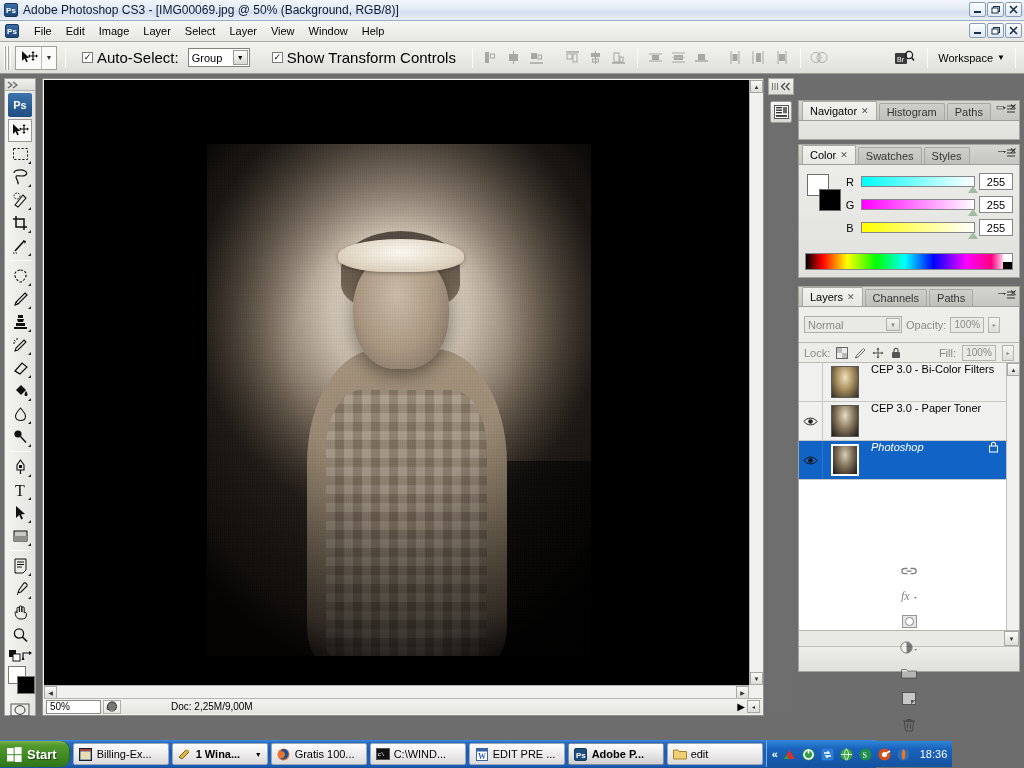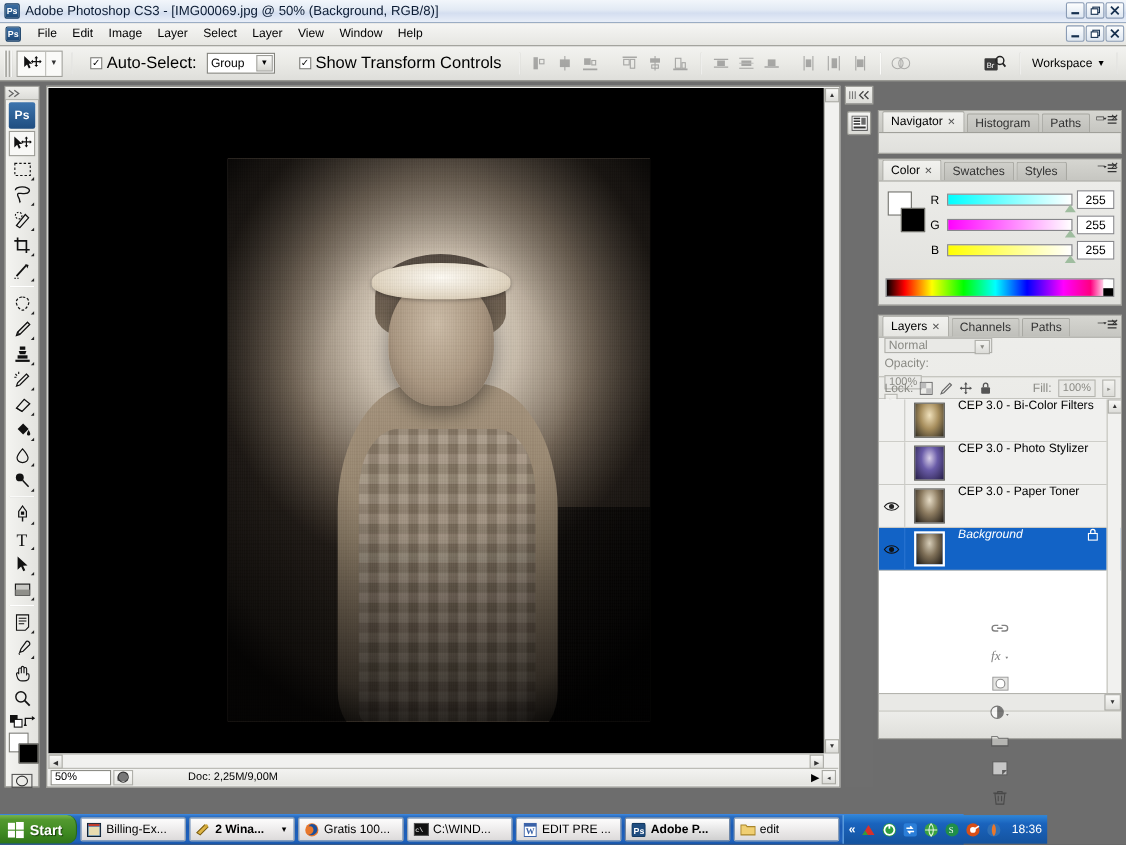--- a/index.html
+++ b/index.html
@@ -315,23 +315,22 @@
     font-size:11px; display:flex; align-items:center; justify-content:center; flex:none;
   }
   .spectrum{
     height:17px; margin:4px 6px 2px 6px; border:1px solid #86868a;
     background:linear-gradient(to right,#000000 0%,#ff0000 8%,#ffff00 20%,#00ff00 34%,#00ffff 48%,#0000ff 62%,#ff00ff 78%,#ff0080 90%,#ffffff 97%,#000000 100%);
     position:relative;
   }
 
   
   .lay-opts{
-    display:flex; height:36px; padding:0 5px; gap:4px;
+    display:flex; align-items:center; height:36px; padding:0 5px; gap:4px;
     border-bottom:1px solid #bcbcb6;
-    flex-direction:column;
   }
   .blend-combo{
     width:98px; height:17px; background:#e9e9e6; border:1px solid #b0b0aa;
     font-size:11px; color:#8a8a84; display:flex; align-items:center; padding-left:3px; position:relative;
   }
   .blend-combo .carat{
     position:absolute; right:1px; top:1px; width:14px;height:13px;
     background:linear-gradient(to bottom,#f4f4f1,#dcdcd8); border:1px solid #b0b0aa;
     display:flex;align-items:center;justify-content:center;font-size:6px;color:#8a8a84;
   }
@@ -1036,27 +1035,20 @@
       <div class="layers-list">
 
         <div class="layer-row">
           <div class="eye-cell"></div>
           <div class="thumb-cell">
             <div class="lthumb" style="background:radial-gradient(ellipse at 50% 35%,#efe0bb 0%,#a88f5e 45%,#2e2a20 100%);"></div>
           </div>
           <div class="lname">CEP 3.0 - Bi-Color Filters</div>
         </div>
 
-        <div class="layer-row">
-          <div class="eye-cell"></div>
-          <div class="thumb-cell">
-            <div class="lthumb" style="background:radial-gradient(ellipse at 50% 35%,#d8cfe8 0%,#6a5ca8 40%,#241c44 100%);"></div>
-          </div>
-          <div class="lname">CEP 3.0 - Photo Stylizer</div>
-        </div>
 
         <div class="layer-row">
           <div class="eye-cell">
             <svg width="15" height="11" viewBox="0 0 15 11">
                 <path d="M1 5.5 C4 1 11 1 14 5.5 C11 10 4 10 1 5.5Z" fill="none" stroke="#222"></path>
                 <circle cx="7.5" cy="5.5" r="2.3" fill="#222"></circle>
               </svg>
           </div>
           <div class="thumb-cell">
             <div class="lthumb" style="background:radial-gradient(ellipse at 50% 32%,#e6dcc6 0%,#8b7a5f 45%,#191511 100%);"></div>
@@ -1067,21 +1059,21 @@
         <div class="layer-row sel">
           <div class="eye-cell" style="border-right:1px solid #2a74d2;">
             <svg width="15" height="11" viewBox="0 0 15 11">
                 <path d="M1 5.5 C4 1 11 1 14 5.5 C11 10 4 10 1 5.5Z" fill="none" stroke="#111"></path>
                 <circle cx="7.5" cy="5.5" r="2.3" fill="#111"></circle>
               </svg>
           </div>
           <div class="thumb-cell">
             <div class="lthumb" style="background:radial-gradient(ellipse at 50% 32%,#d6cdb8 0%,#7e6f57 45%,#17130f 100%);"></div>
           </div>
-          <div class="lname italic">Background</div>
+          <div class="lname italic">Photoshop</div>
           <span class="lock-ico">
             <svg width="11" height="12" viewBox="0 0 11 12">
                 <rect x="1.5" y="5" width="8" height="6" fill="none" stroke="#fff"></rect>
                 <path d="M3.5 5 V3.3 a2 2 0 0 1 4 0 V5" fill="none" stroke="#fff" stroke-width="1.1"></path>
               </svg>
           </span>
         </div>
 
         <div class="lay-scroll">
           <div class="sb-btn" style="width:13px;">▲</div>
@@ -1174,21 +1166,21 @@
       <span>Billing-Ex...</span>
     </div>
 
     <div class="tb-item" style="font-weight:bold;">
       <span class="tb-ico">
         <svg width="13" height="13" viewBox="0 0 13 13">
             <path d="M1 9 L8 2 L11 4 L4 11 Z" fill="#e0b646" stroke="#7a5c10"></path>
             <circle cx="9.5" cy="3" r="1.6" fill="#cfa637"></circle>
           </svg>
       </span>
-      <span>2 Wina...</span>
+      <span>1 Wina...</span>
       <span style="margin-left:auto;font-size:7px;">▼</span>
     </div>
 
     <div class="tb-item">
       <span class="tb-ico">
         <svg width="13" height="13" viewBox="0 0 13 13">
             <circle cx="6.5" cy="6.5" r="6" fill="#e8772c"></circle>
             <path d="M6.5 1 C10 1 12 4 11.5 7 C10.5 11 6 12.5 3 10.5 C5.5 11 8 9 8 6.5 C8 4 6 2.5 3.5 3.5 C4.3 2 5.3 1 6.5 1Z" fill="#1a4f9c"></path>
           </svg>
       </span>

